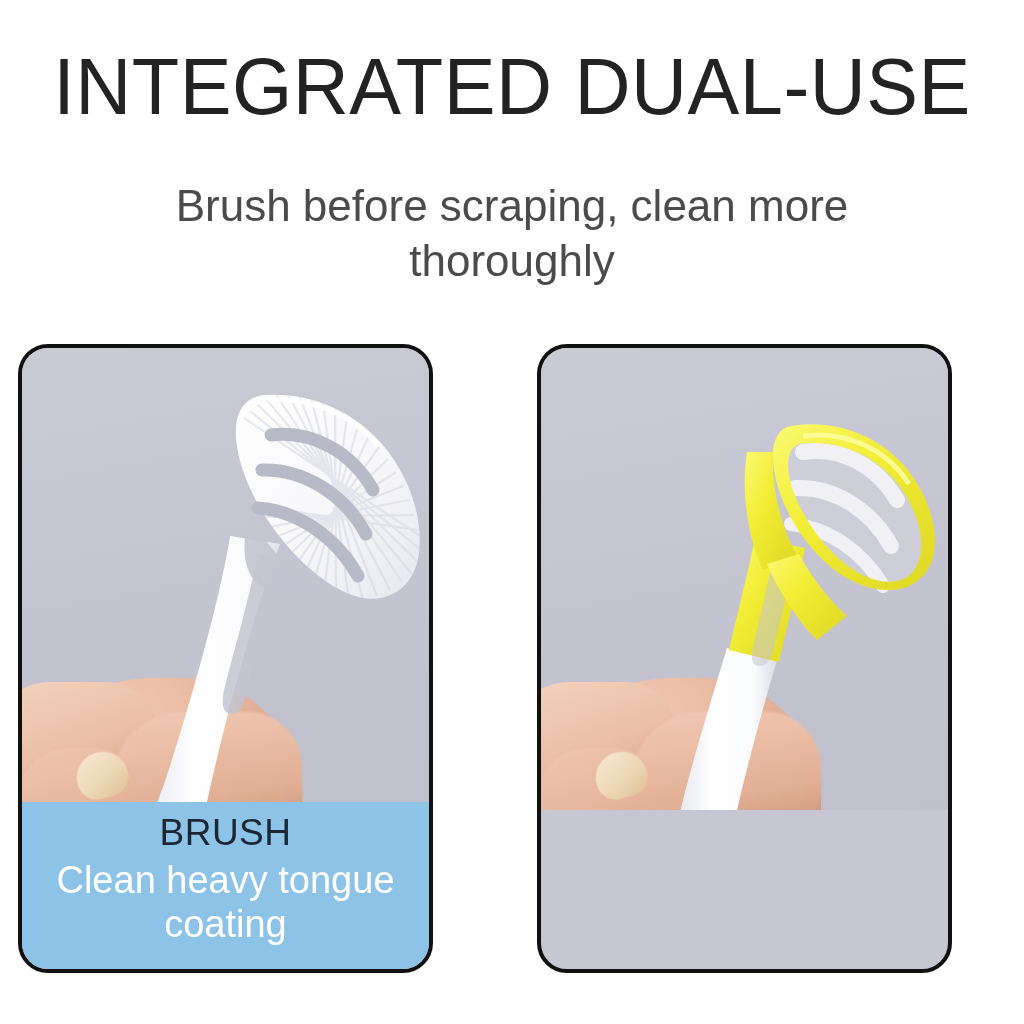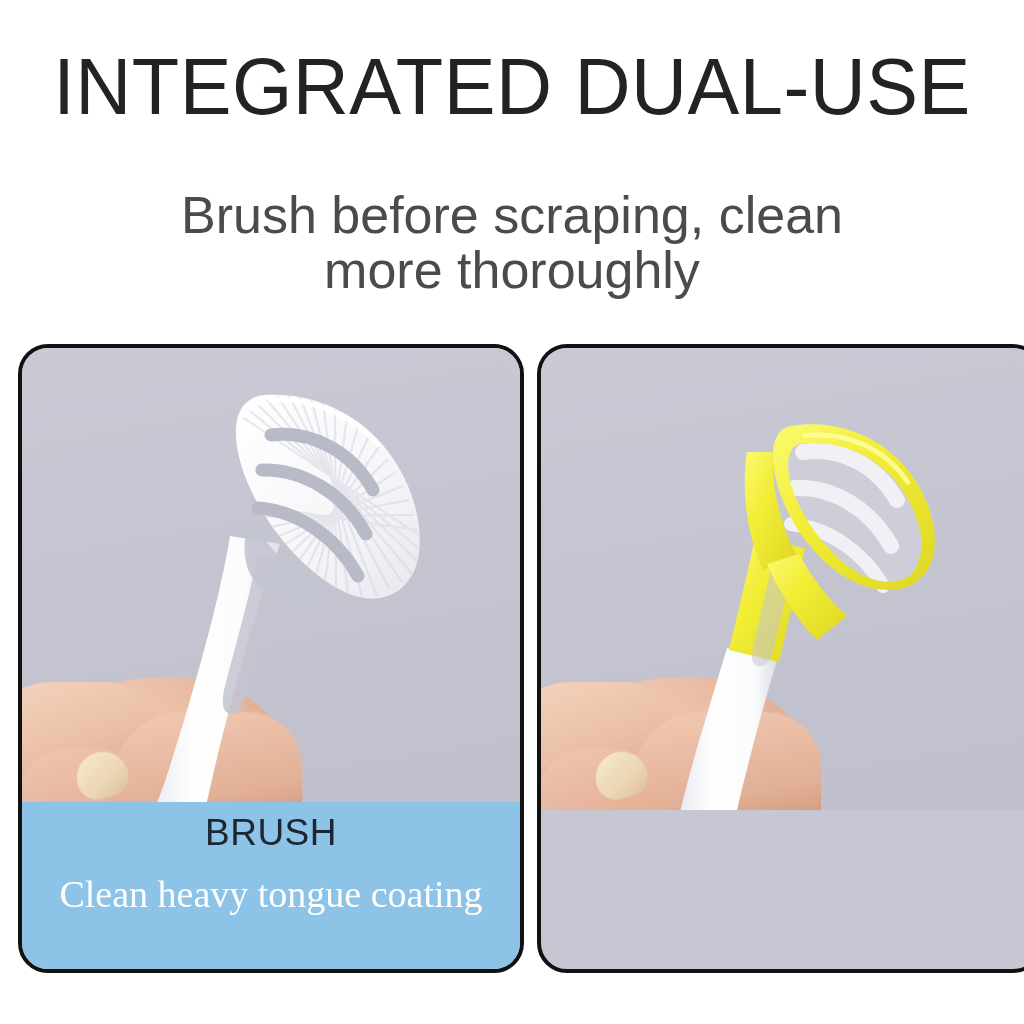--- a/index.html
+++ b/index.html
@@ -35,34 +35,34 @@
     font-weight: 400;
     letter-spacing: 0.5px;
     color: #232323;
     transform: scaleX(0.97);
     transform-origin: center center;
     white-space: nowrap;
   }
   .subtitle {
     position: absolute;
     left: 162px;
-    top: 188px;
+    top: 178px;
     width: 700px;
     text-align: center;
-    font-size: 52px;
+    font-size: 44px;
     line-height: 55px;
     font-weight: 400;
     color: #4b4b4b;
   }
 
   
   .panel {
     position: absolute;
     top: 344px;
-    width: 506px;
+    width: 415px;
     height: 629px;
     border: 4px solid #111111;
     border-radius: 30px;
     background: #c6c7d2;
     overflow: hidden;
     box-sizing: border-box;
   }
   .panel-left  { left: 18px; }
   .panel-right { left: 537px; }
 
@@ -160,27 +160,26 @@
   }
   .cap-title {
     margin-top: 9px;
     font-size: 37px;
     line-height: 43px;
     font-weight: 400;
     color: #1d2633;
     letter-spacing: 0.5px;
   }
   .cap-body {
-    margin-top: 18px;
+    margin-top: 4px;
     padding: 0 4px;
     font-size: 38px;
     line-height: 44px;
     font-weight: 400;
     color: #ffffff;
-    font-family: Liberation Serif, serif;
   }
 </style>
 </head>
 <body>
 
 <div class="header">
   <div class="title">INTEGRATED DUAL-USE</div>
   <div class="subtitle">Brush before scraping, clean more thoroughly</div>
 </div>
 

